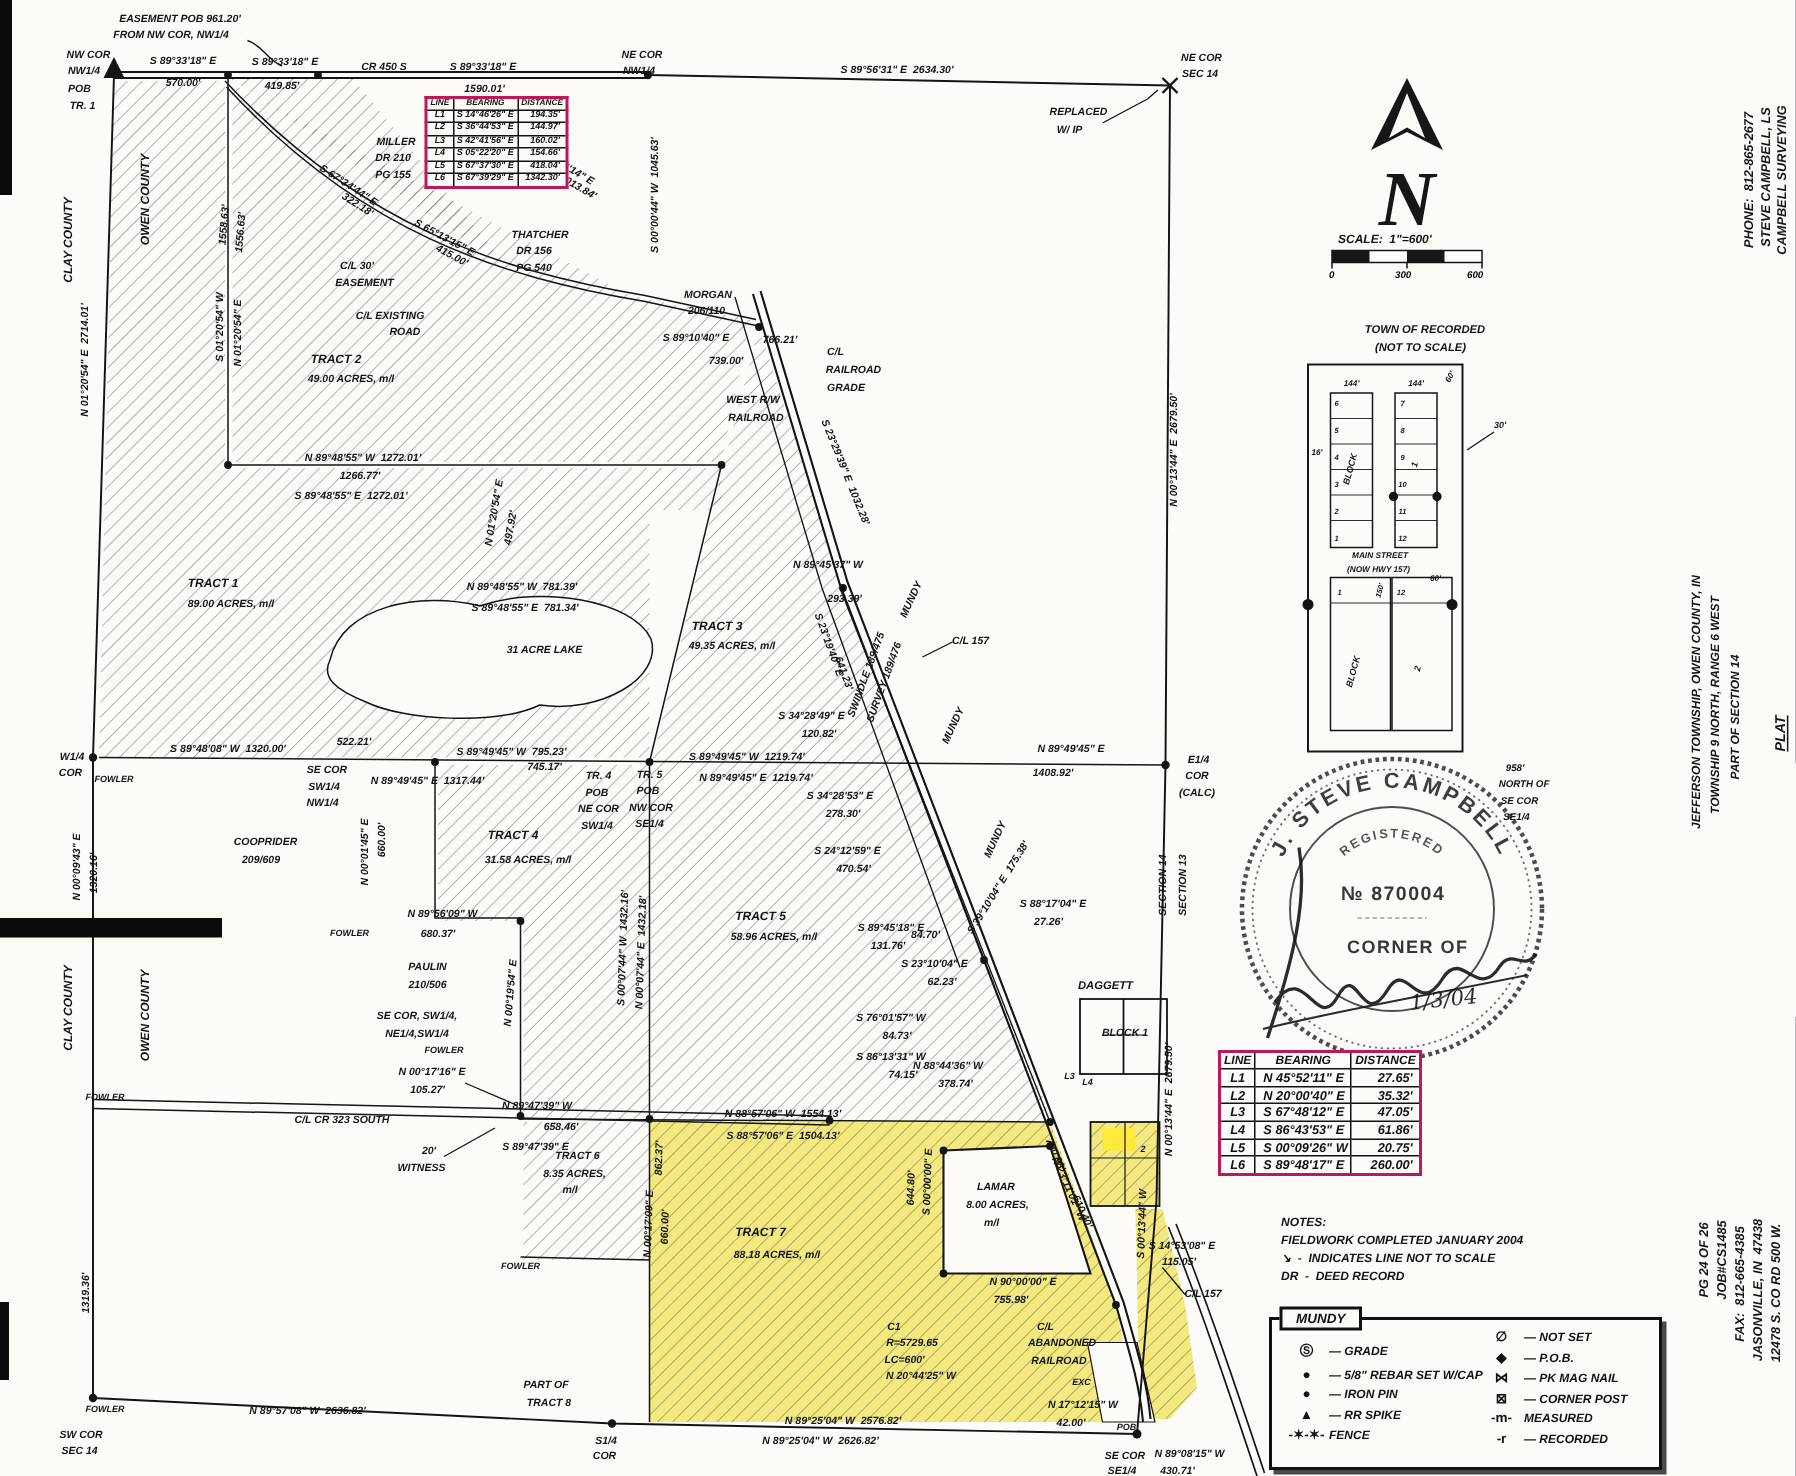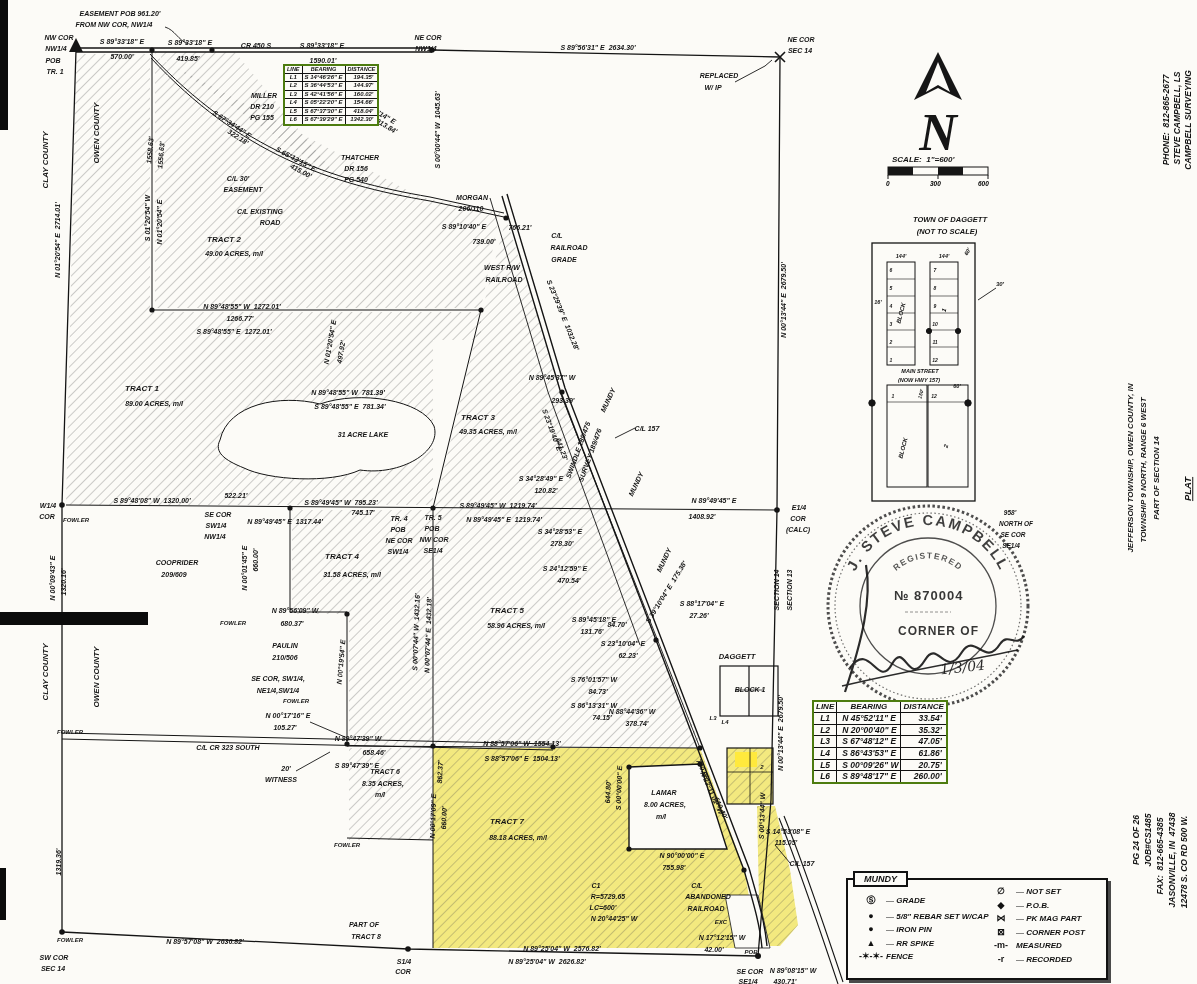--- a/index.html
+++ b/index.html
@@ -4,21 +4,21 @@
 <style>
   html,body{margin:0;padding:0;background:#888;}
   #sheet{position:relative;width:1197px;height:984px;background:#fcfbf7;overflow:hidden;
          font-family:"Liberation Sans",sans-serif;}
   #geom{position:absolute;left:0;top:0;}
   .lbl{position:absolute;white-space:pre;font-style:italic;font-weight:700;color:#141414;
        line-height:1;transform-origin:center center;}
   .und{text-decoration:underline;}
   .stamp{font-style:normal;letter-spacing:1px;opacity:.85;}
   .script{font-family:"DejaVu Serif",serif;font-weight:400;opacity:.9;}
-  .ptable{position:absolute;border-collapse:collapse;background:#fcfbf7;border:2px solid #4d7c0f;}
+  .ptable{position:absolute;border-collapse:collapse;background:#fcfbf7;border:2px solid #be185d;}
   .ptable th,.ptable td{border:1px solid #111;font-style:italic;font-weight:700;color:#111;
        padding:0 2px;line-height:1.25;white-space:nowrap;text-align:center;}
   #upper-table{left:283px;top:64px;font-size:6px;}
   #upper-table th{font-size:5.5px;}
   #lower-table{left:812px;top:700px;font-size:8.5px;}
   #lower-table th{font-size:8px;}
   #lower-table td:nth-child(2){text-align:left;padding-left:5px;}
   #lower-table td:nth-child(3),#upper-table td:nth-child(3){text-align:right;padding-right:4px;}
   #notes{position:absolute;left:854px;top:810px;display:flex;flex-direction:column;gap:3px;}
   .nline{font:700 italic 8px "Liberation Sans",sans-serif;color:#141414;white-space:pre;}
@@ -415,21 +415,21 @@
       <div class="lbl" style="left: 364px; top: 924px; font-size: 7px; transform: translate(-50%, -50%);">PART OF</div>
       <div class="lbl" style="left: 366px; top: 936px; font-size: 7px; transform: translate(-50%, -50%);">TRACT 8</div>
       <div class="lbl" style="left: 433px; top: 816px; font-size: 7px; transform: translate(-50%, -50%) rotate(-88deg);">N 00°17'09" E</div>
       <div class="lbl" style="left: 444px; top: 818px; font-size: 7px; transform: translate(-50%, -50%) rotate(-88deg);">660.00'</div>
       <div class="lbl" style="left: 440px; top: 772px; font-size: 7px; transform: translate(-50%, -50%) rotate(-88deg);">862.37'</div>
       <div class="lbl" style="left: 58px; top: 862px; font-size: 7px; transform: translate(-50%, -50%) rotate(-90deg);">1319.36'</div>
       <div class="lbl" style="left: 1010px; top: 513px; font-size: 6.5px; transform: translate(-50%, -50%);">958'</div>
       <div class="lbl" style="left: 1016px; top: 524px; font-size: 6.5px; transform: translate(-50%, -50%);">NORTH OF</div>
       <div class="lbl" style="left: 1013px; top: 535px; font-size: 6.5px; transform: translate(-50%, -50%);">SE COR</div>
       <div class="lbl" style="left: 1011px; top: 546px; font-size: 6.5px; transform: translate(-50%, -50%);">SE1/4</div>
-      <div class="lbl" style="left: 950px; top: 220px; font-size: 7.5px; transform: translate(-50%, -50%);">TOWN OF DAGGETT</div>
+      <div class="lbl" style="left: 950px; top: 220px; font-size: 7.5px; transform: translate(-50%, -50%);">TOWN OF RECORDED</div>
       <div class="lbl" style="left: 947px; top: 232px; font-size: 7.5px; transform: translate(-50%, -50%);">(NOT TO SCALE)</div>
       <div class="lbl" style="left: 901px; top: 257px; font-size: 5.5px; transform: translate(-50%, -50%);">144'</div>
       <div class="lbl" style="left: 944px; top: 257px; font-size: 5.5px; transform: translate(-50%, -50%);">144'</div>
       <div class="lbl" style="left: 968px; top: 252px; font-size: 5.5px; transform: translate(-50%, -50%) rotate(-60deg);">60'</div>
       <div class="lbl" style="left: 878px; top: 303px; font-size: 5.5px; transform: translate(-50%, -50%);">16'</div>
       <div class="lbl" style="left: 901px; top: 313px; font-size: 6px; transform: translate(-50%, -50%) rotate(-75deg);">BLOCK</div>
       <div class="lbl" style="left: 944px; top: 310px; font-size: 6px; transform: translate(-50%, -50%) rotate(-75deg);">1</div>
       <div class="lbl" style="left: 1000px; top: 284px; font-size: 6px; transform: translate(-50%, -50%);">30'</div>
       <div class="lbl" style="left: 920px; top: 372px; font-size: 5.5px; transform: translate(-50%, -50%);">MAIN STREET</div>
       <div class="lbl" style="left: 919px; top: 381px; font-size: 5.5px; transform: translate(-50%, -50%);">(NOW HWY 157)</div>
@@ -507,21 +507,21 @@
 <table id="lower-table" class="ptable">
       <tbody>
         <tr>
           <th>LINE</th>
           <th>BEARING</th>
           <th>DISTANCE</th>
         </tr>
         <tr>
           <td>L1</td>
           <td>N 45°52'11" E</td>
-          <td>33.54'</td>
+          <td>27.65'</td>
         </tr>
         <tr>
           <td>L2</td>
           <td>N 20°00'40" E</td>
           <td>35.32'</td>
         </tr>
         <tr>
           <td>L3</td>
           <td>S 67°48'12" E</td>
           <td>47.05'</td>
@@ -537,34 +537,40 @@
           <td>20.75'</td>
         </tr>
         <tr>
           <td>L6</td>
           <td>S 89°48'17" E</td>
           <td>260.00'</td>
         </tr>
       </tbody>
     </table>
 
+<div id="notes">
+      <div class="nline">NOTES:</div>
+      <div class="nline">FIELDWORK COMPLETED JANUARY 2004</div>
+      <div class="nline">↘  -  INDICATES LINE NOT TO SCALE</div>
+      <div class="nline">DR  -  DEED RECORD</div>
+    </div>
 
 <div id="legend">
   <div id="legend-title">MUNDY</div>
   <div class="lcol" id="legend-left">
         <div class="litem"><span class="sym">Ⓢ</span><span>— GRADE</span></div>
         <div class="litem"><span class="sym">●</span><span>— 5/8" REBAR SET W/CAP</span></div>
         <div class="litem"><span class="sym">●</span><span>— IRON PIN</span></div>
         <div class="litem"><span class="sym">▲</span><span>— RR SPIKE</span></div>
         <div class="litem"><span class="sym">-✶-✶-</span><span>FENCE</span></div>
       </div>
   <div class="lcol" id="legend-right">
         <div class="litem"><span class="sym">∅</span><span>— NOT SET</span></div>
         <div class="litem"><span class="sym">◆</span><span>— P.O.B.</span></div>
-        <div class="litem"><span class="sym">⋈</span><span>— PK MAG PART</span></div>
+        <div class="litem"><span class="sym">⋈</span><span>— PK MAG NAIL</span></div>
         <div class="litem"><span class="sym">⊠</span><span>— CORNER POST</span></div>
         <div class="litem"><span class="sym">-m-</span><span>MEASURED</span></div>
         <div class="litem"><span class="sym">-r</span><span>— RECORDED</span></div>
       </div>
 </div>
 
 <div id="scale-label" class="lbl">SCALE:  1"=600'</div>
 <div id="tick0" class="tick">0</div>
 <div id="tick300" class="tick">300</div>
 <div id="tick600" class="tick">600</div>

